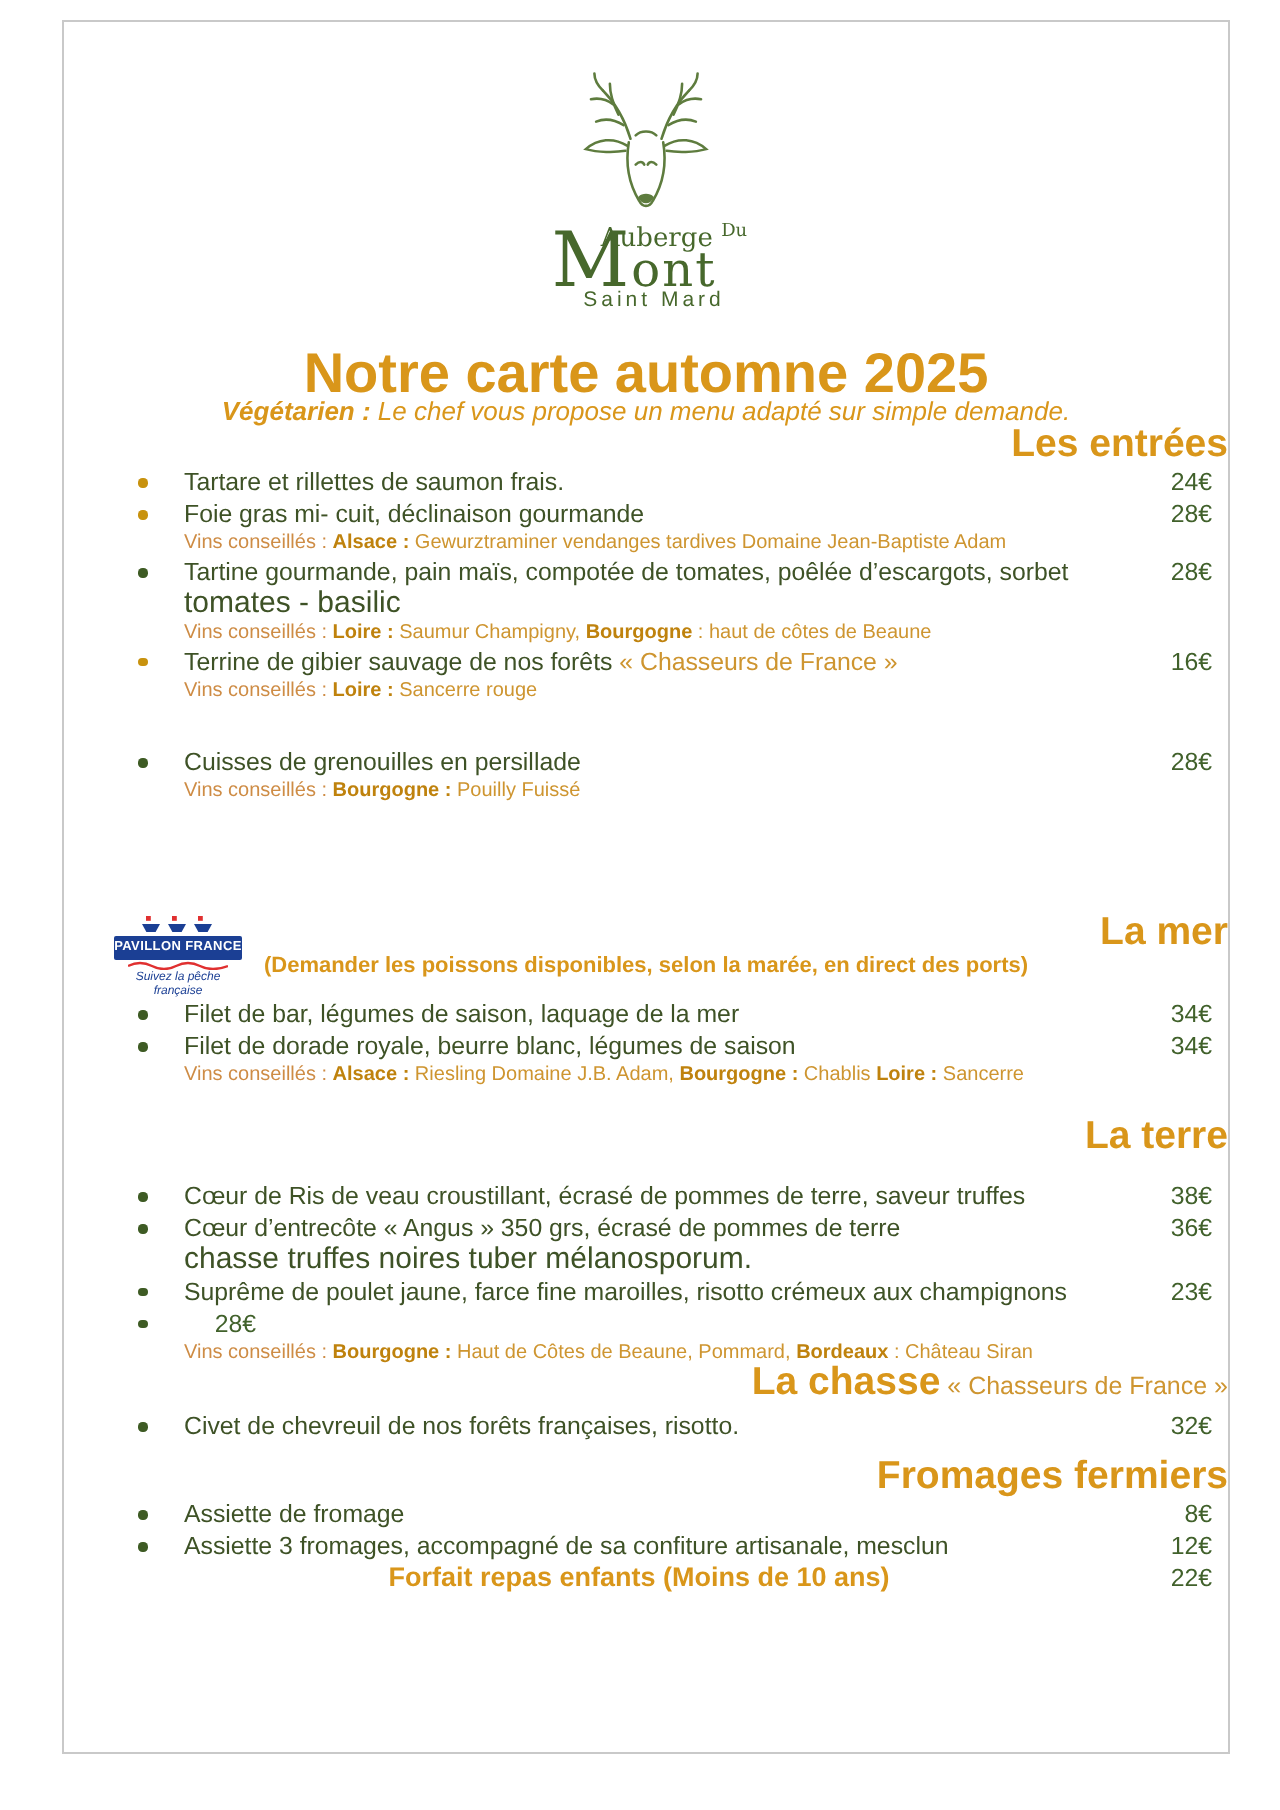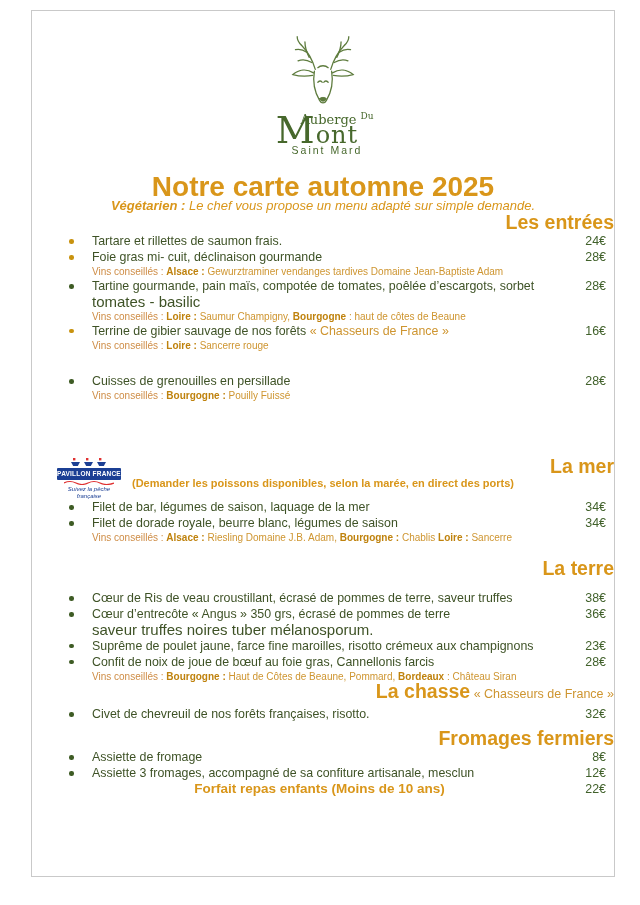--- a/index.html
+++ b/index.html
@@ -186,29 +186,28 @@
           <div class="row dish">
             <span class="bullet b-green"></span>
             <span class="dish-text"><span class="seg-n">Cœur de Ris de veau croustillant, écrasé de pommes de terre, saveur truffes</span></span>
             <span class="price">38€</span>
           </div>
           <div class="row dish">
             <span class="bullet b-green"></span>
             <span class="dish-text"><span class="seg-n">Cœur d’entrecôte « Angus » 350 grs, écrasé de pommes de terre</span></span>
             <span class="price">36€</span>
           </div>
-          <div class="cont">saveur truffes noires tuber mélanosporum.</div>
+          <div class="cont">chasse truffes noires tuber mélanosporum.</div>
           <div class="row dish">
             <span class="bullet b-green"></span>
             <span class="dish-text"><span class="seg-n">Suprême de poulet jaune, farce fine maroilles, risotto crémeux aux champignons</span></span>
             <span class="price">23€</span>
           </div>
           <div class="row dish">
             <span class="bullet b-green"></span>
-            <span class="dish-text"><span class="seg-n">Confit de noix de joue de bœuf au foie gras, Cannellonis farcis</span></span>
             <span class="price">28€</span>
           </div>
           <div class="vins"><span class="seg-p">Vins conseillés : </span><span class="seg-b">Bourgogne :</span><span class="seg-n"> Haut de Côtes de Beaune, Pommard, </span><span class="seg-b">Bordeaux</span><span class="seg-n"> : Château Siran</span></div>
         </div>
       </section>
       <section class="menu-section" id="sec-chasse">
         <h2 class="heading"><span>La chasse</span><span class="heading-suffix"> « Chasseurs de France »</span></h2>
         <div class="items">
           <div class="row dish">
             <span class="bullet b-green"></span>

